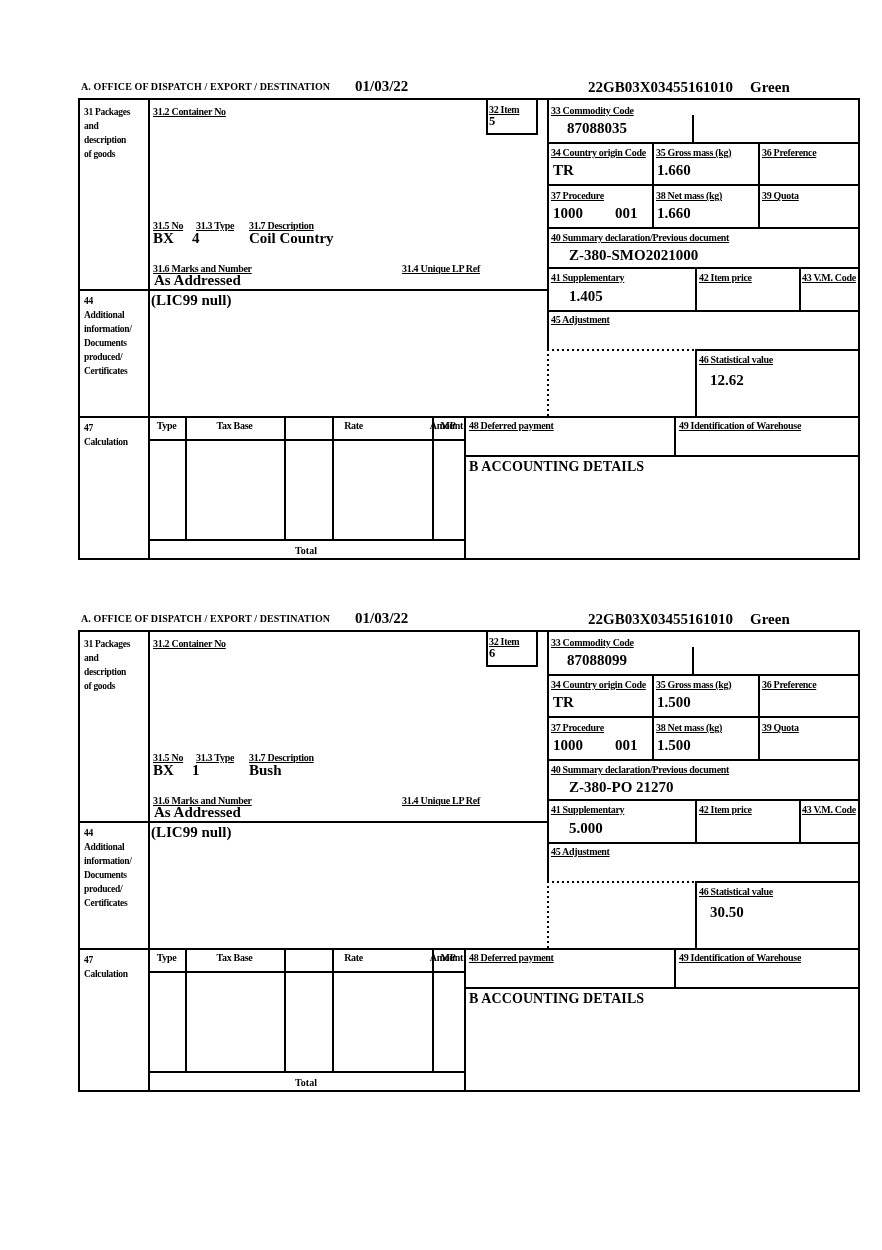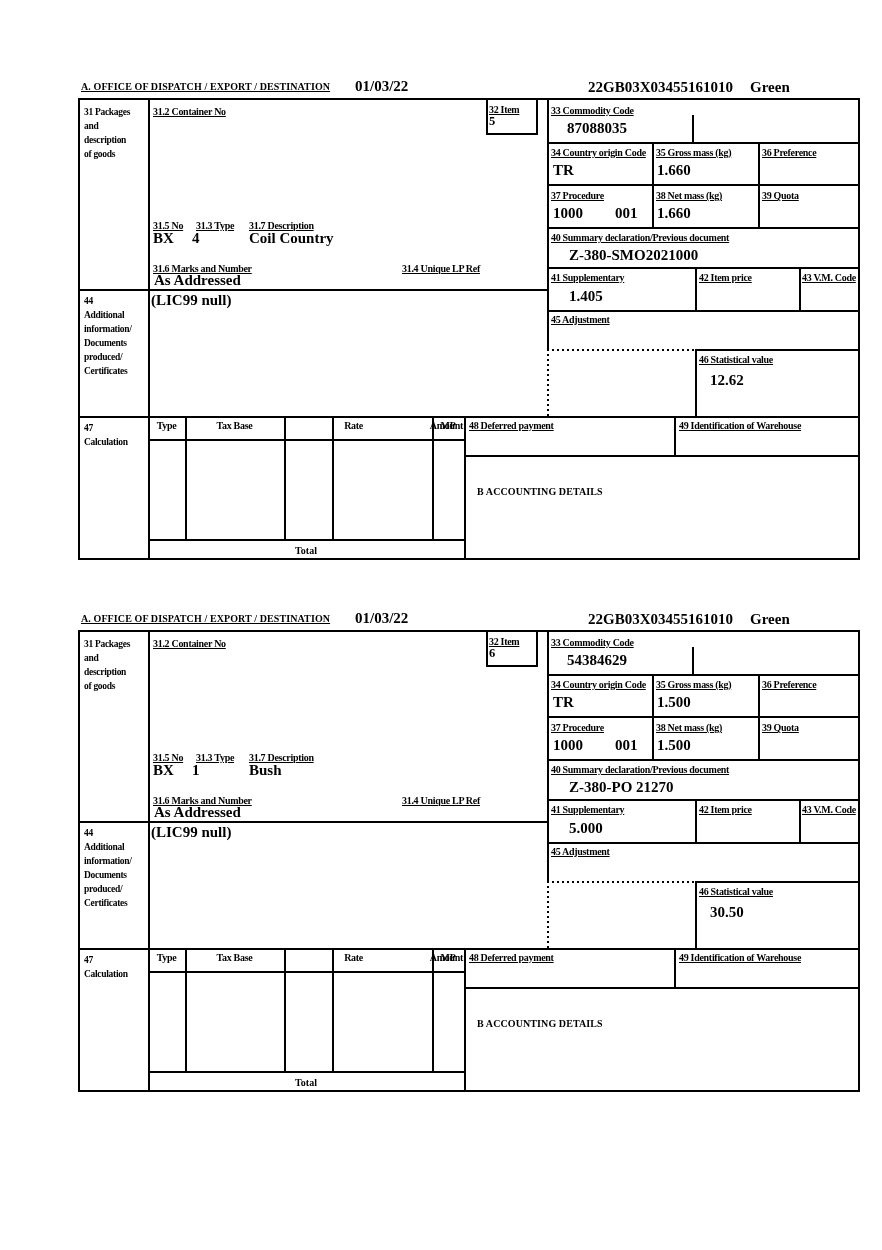--- a/index.html
+++ b/index.html
@@ -11,29 +11,29 @@
   .block { position:absolute; left:78px; width:782px; height:462px; }
   .box   { position:absolute; left:0; top:0; width:782px; height:462px; border:2px solid #000; box-sizing:border-box; }
   .vline { position:absolute; width:2px; background:#000; }
   .hline { position:absolute; height:2px; background:#000; }
   .vline.dotted { background:repeating-linear-gradient(to bottom,#000 0 2px,transparent 2px 5px); }
   .hline.dotted { background:repeating-linear-gradient(to right,#000 0 2px,transparent 2px 5px); }
   .lbl { position:absolute; font-size:10px; letter-spacing:-0.3px; line-height:1.1; white-space:nowrap;text-decoration:underline; }
   .lbl-wrap { position:absolute; font-size:9.5px; letter-spacing:-0.3px; line-height:14px; white-space:pre-line; }
   .val { position:absolute; font-size:15px; line-height:1; white-space:nowrap; }
   .val-sm { position:absolute; font-size:12.5px; line-height:1; white-space:nowrap; }
-  .hdr-office { position:absolute; left:3px; top:-17px; font-size:10px; letter-spacing:0.1px; white-space:nowrap;text-decoration:underline; }
+  .hdr-office { position:absolute; left:3px; top:-17px; font-size:10px; letter-spacing:0.1px; white-space:nowrap; }
   .hdr-date   { position:absolute; left:277px; top:-20px; font-size:15px; white-space:nowrap; }
   .hdr-ref    { position:absolute; left:510px; top:-19px; font-size:15px; white-space:nowrap;font-family:Liberation Serif, serif; }
   .hdr-status { margin-left:17px; }
   .th { position:absolute; top:320px; font-size:10px; letter-spacing:-0.3px; }
   .center { text-align:center; }
   .right { text-align:right;padding-left:35px; }
   .total-row { position:absolute; left:68px; top:445px; width:316px; text-align:center; font-size:10px; }
-  .acct { position:absolute; left:397px; top:359px; font-size:10px; letter-spacing:0.1px;margin-top:27px; }
+  .acct { position:absolute; left:389px; top:359px; font-size:14px; letter-spacing:0.1px; }
 </style>
 </head>
 <body>
 
 <div id="page">
   <div class="block" style="top: 98px;">
 
     <div class="hdr-office">A.  OFFICE OF DISPATCH / EXPORT / DESTINATION</div>
     <div class="hdr-date">01/03/22</div>
     <div class="hdr-ref"><span>22GB03X03455161010</span><span class="hdr-status">Green</span></div>
@@ -213,21 +213,21 @@
       <div class="val" style="left:112px;top:131px">1</div>
       <div class="val" style="left:169px;top:131px">Bush</div>
 
       <div class="lbl" style="left:73px;top:163px">31.6 Marks and Number</div>
       <div class="lbl" style="left:322px;top:163px">31.4 Unique LP Ref</div>
       <div class="val" style="left:74px;top:173px">As Addressed</div>
 
       <div class="val" style="left:71px;top:193px">(LIC99 null)</div>
 
       <div class="lbl" style="left:471px;top:5px">33 Commodity Code</div>
-      <div class="val" style="left:487px;top:21px">54384629</div>
+      <div class="val" style="left:487px;top:21px">87088099</div>
 
       <div class="lbl" style="left:471px;top:47px">34 Country origin Code</div>
       <div class="val" style="left:473px;top:63px">TR</div>
       <div class="lbl" style="left:576px;top:47px">35 Gross mass (kg)</div>
       <div class="val" style="left:577px;top:63px">1.500</div>
       <div class="lbl" style="left:682px;top:47px">36 Preference</div>
 
       <div class="lbl" style="left:471px;top:90px">37 Procedure</div>
       <div class="val" style="left:473px;top:106px">1000</div>
       <div class="val" style="left:535px;top:106px">001</div>

